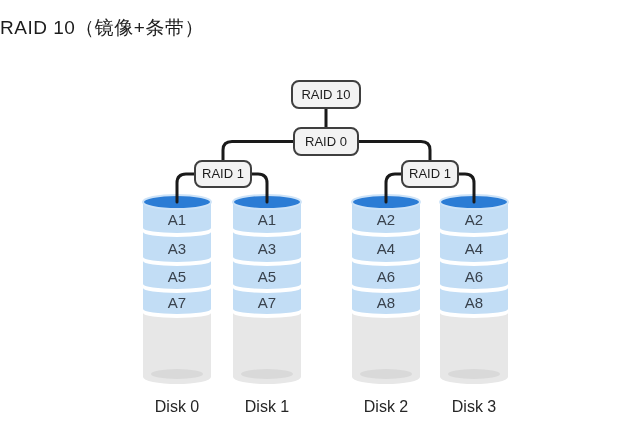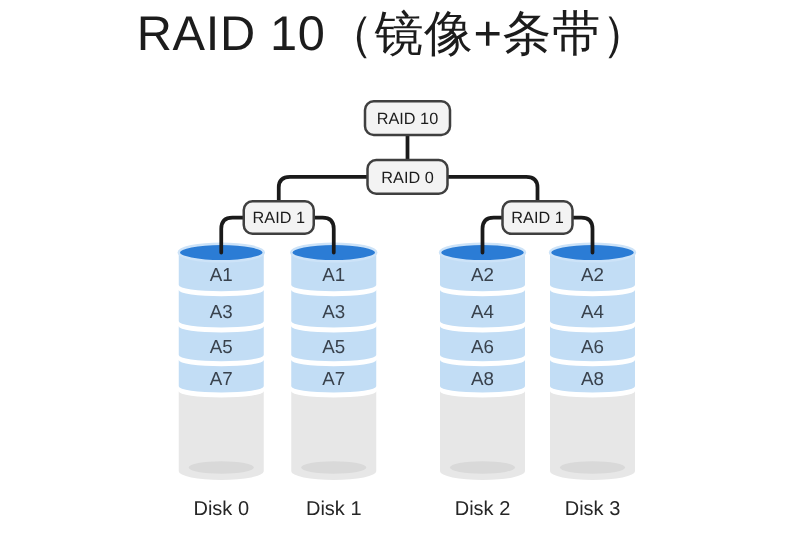--- a/index.html
+++ b/index.html
@@ -9,22 +9,21 @@
     height: 428px;
     background: #ffffff;
     font-family: "Liberation Sans", "DejaVu Sans", sans-serif;
     overflow: hidden;
   }
   .title {
     position: absolute;
     top: 8px;
     left: 0;
     width: 100%;
-    text-align: center;
-    font-size: 39px;
+    font-size: 19px;
     line-height: 40px;
     color: var(--title-text, #1c1c1c);
     letter-spacing: 0.5px;
     white-space: nowrap;
   }
   .diagram-svg { position: absolute; left: 0; top: 0; }
 
   .node-box  { fill: var(--node-fill, #f3f3f3); stroke: var(--node-border, #3f3f3f); stroke-width: 2; }
   .node-label { font-size: 13px; fill: var(--title-text, #171717); text-anchor: middle; }
   .connector { fill: none; stroke: var(--line, #1a1a1a); stroke-width: 3; stroke-linecap: round; }

